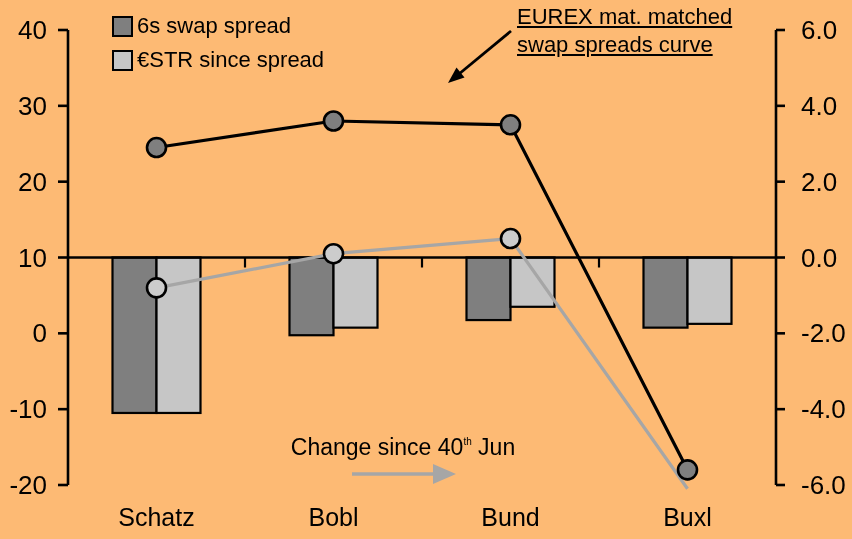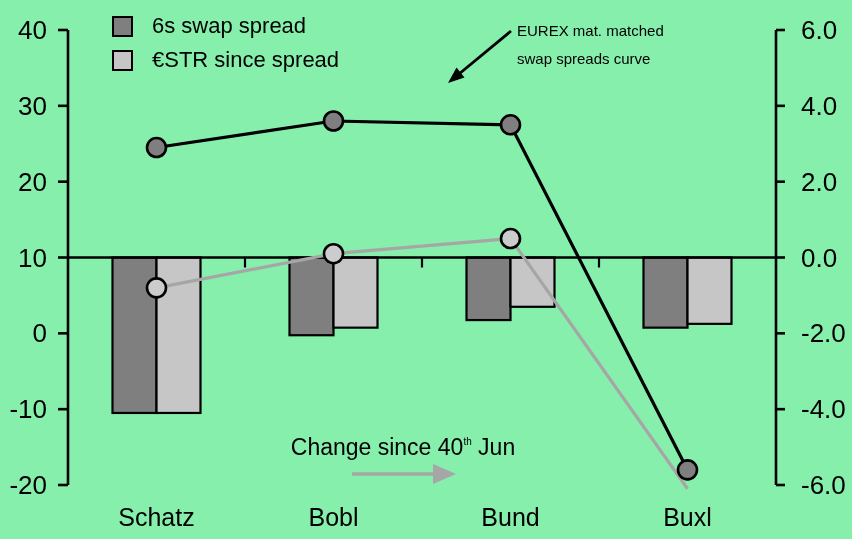--- a/index.html
+++ b/index.html
@@ -1,23 +1,23 @@
 <!DOCTYPE html>
 <html><head>
 <meta charset="utf-8">
 <style>
   html,body{margin:0;padding:0;background:#ffffff;}
-  .stage{position:relative;width:852px;height:539px;background:#86efac;overflow:hidden;
+  .stage{position:relative;width:852px;height:539px;background:#fdba74;overflow:hidden;
          font-family:"Liberation Sans",sans-serif;color:#000;}
   svg text{font-family:"Liberation Sans",sans-serif;fill:#000;}
   .legend{position:absolute;left:112px;top:11px;}
   .legend-row{display:flex;align-items:center;height:30px;margin-bottom:4px;}
   .swatch{width:17px;height:17px;border:2.4px solid #000;box-sizing:content-box;flex:0 0 auto;}
-  .legend-label{font-size:22px;line-height:22px;padding-left:19px;white-space:nowrap;}
-  .annotation{position:absolute;left:517px;top:17px;font-size:15px;line-height:28px;white-space:nowrap;}
+  .legend-label{font-size:22px;line-height:22px;padding-left:4px;white-space:nowrap;}
+  .annotation{position:absolute;left:517px;top:3px;font-size:22px;line-height:28px;white-space:nowrap;text-decoration:underline;}
   .change-note{position:absolute;left:253px;top:434px;width:300px;text-align:center;
                font-size:23px;white-space:nowrap;}
   .change-note sup{font-size:10px;position:relative;top:-1px;vertical-align:super;line-height:0;}
 </style>
 </head>
 <body>
 
 <div class="stage">
 
   <svg id="chart-svg" width="852" height="539" viewBox="0 0 852 539">

